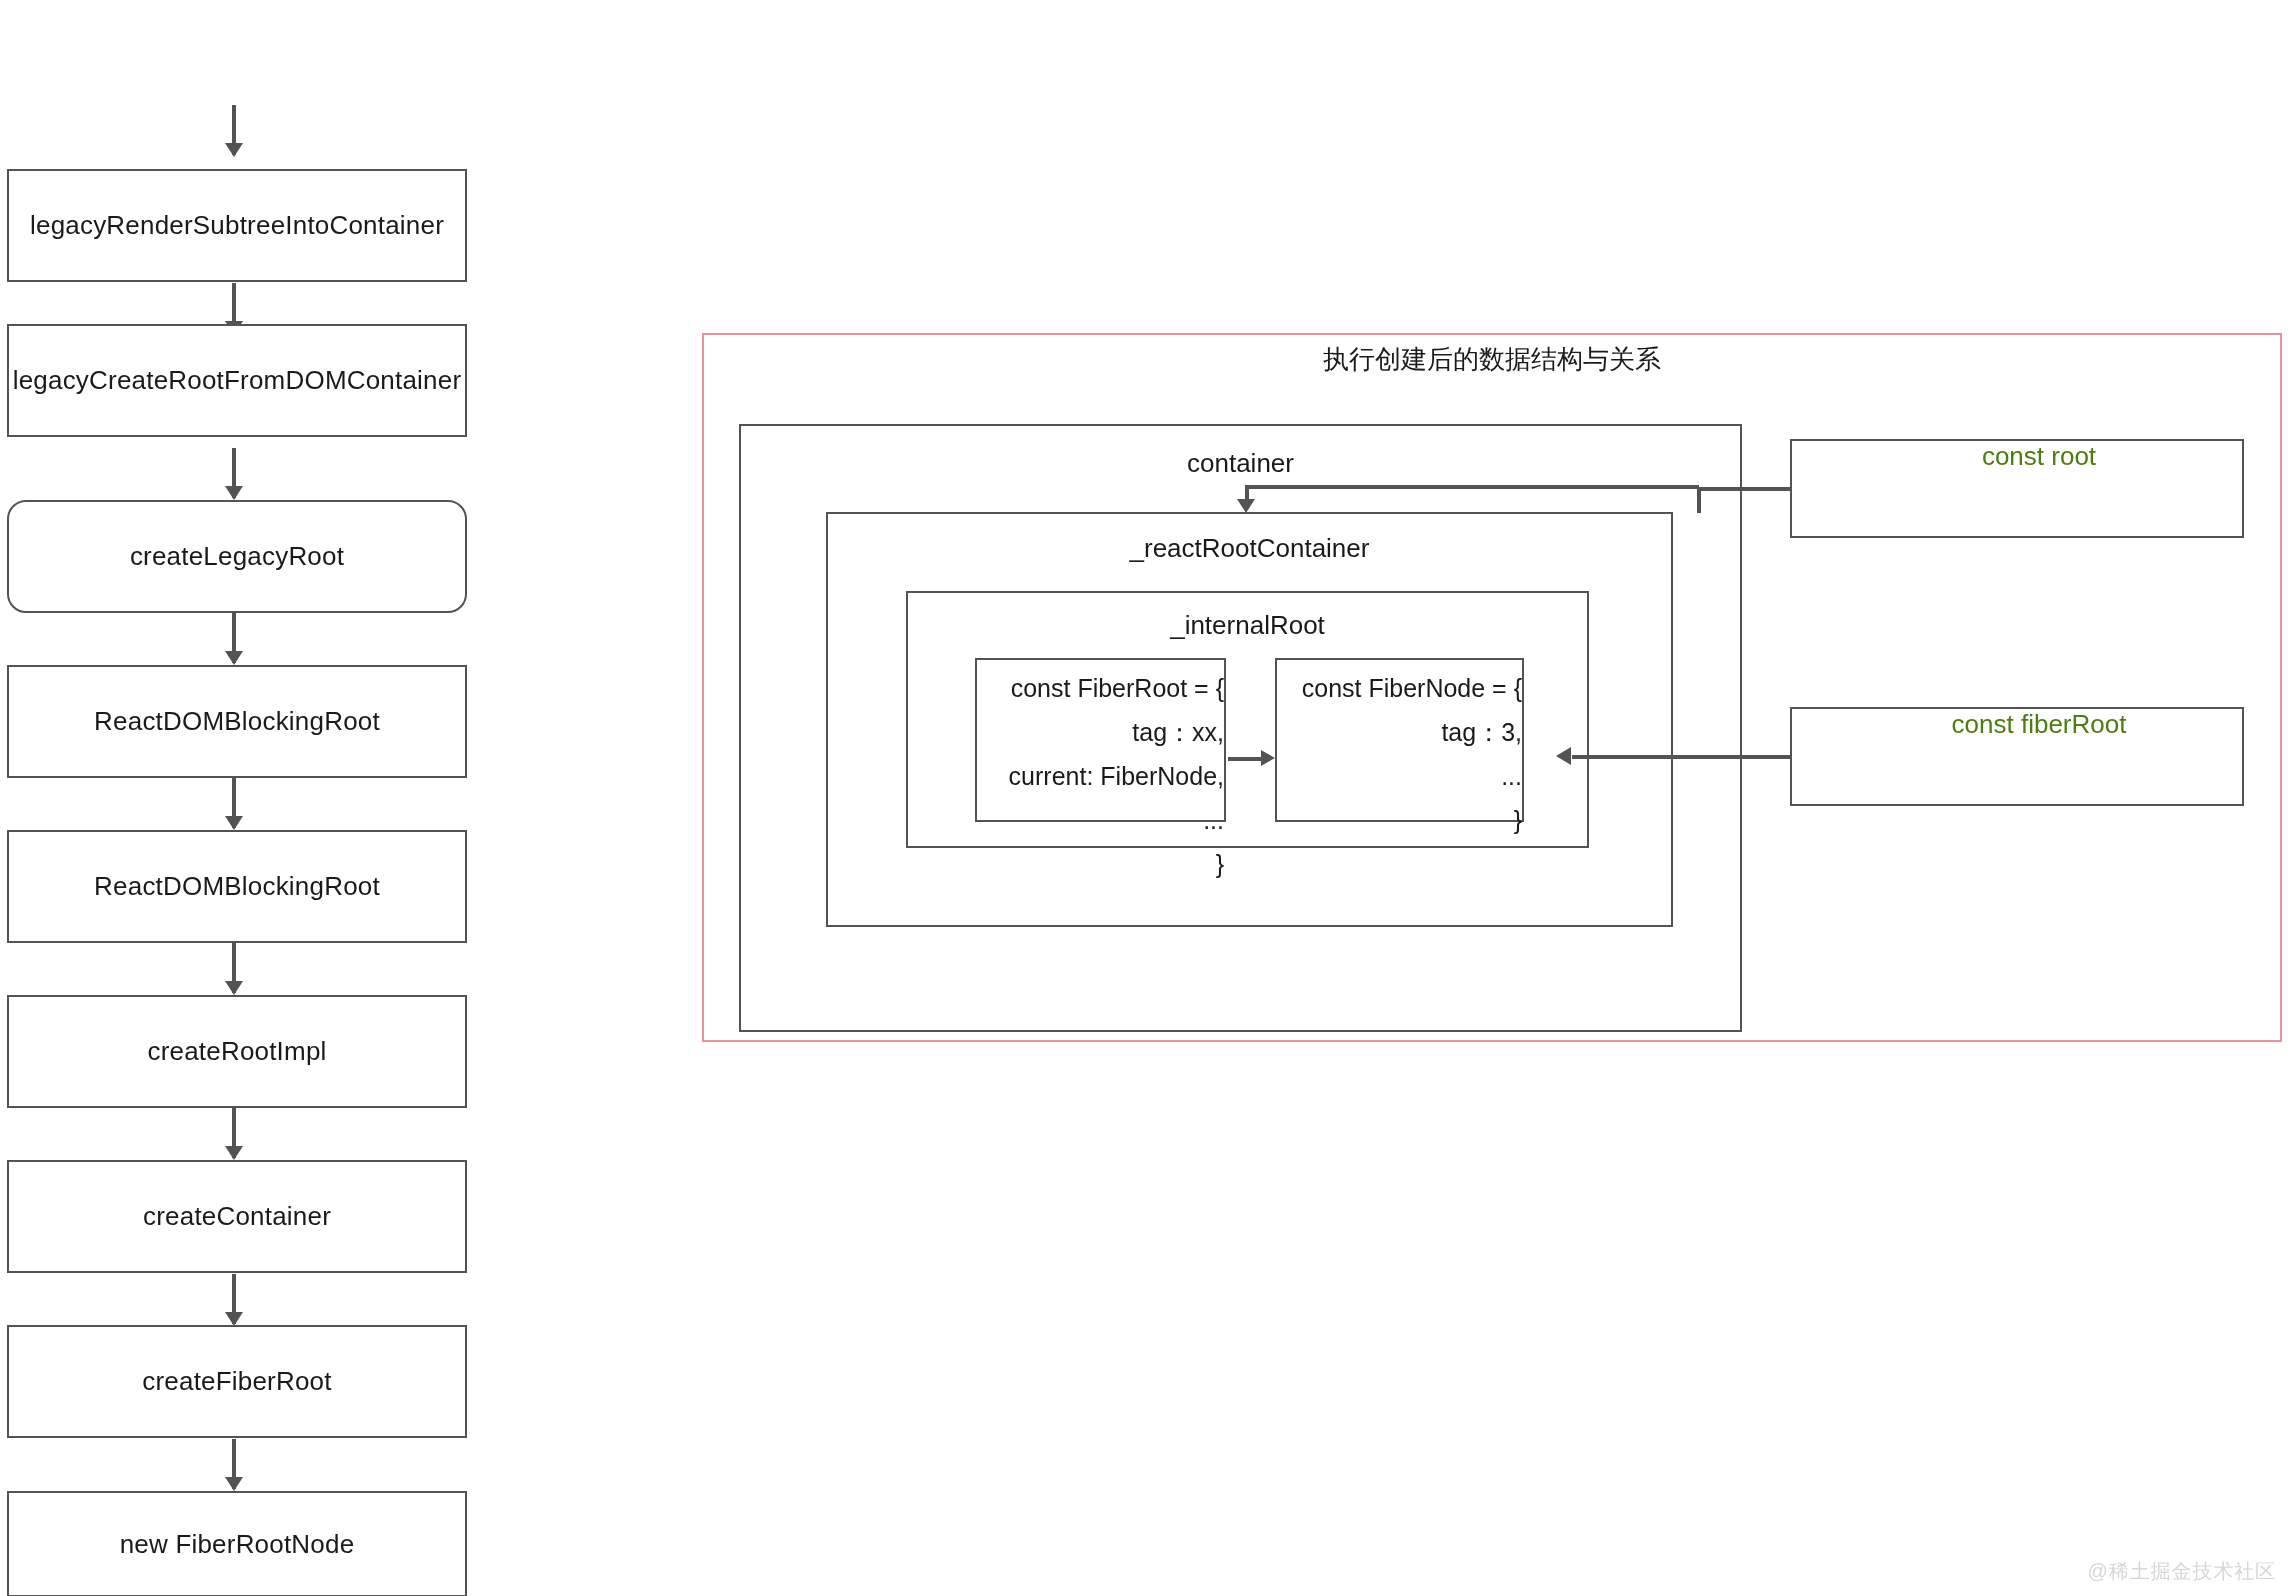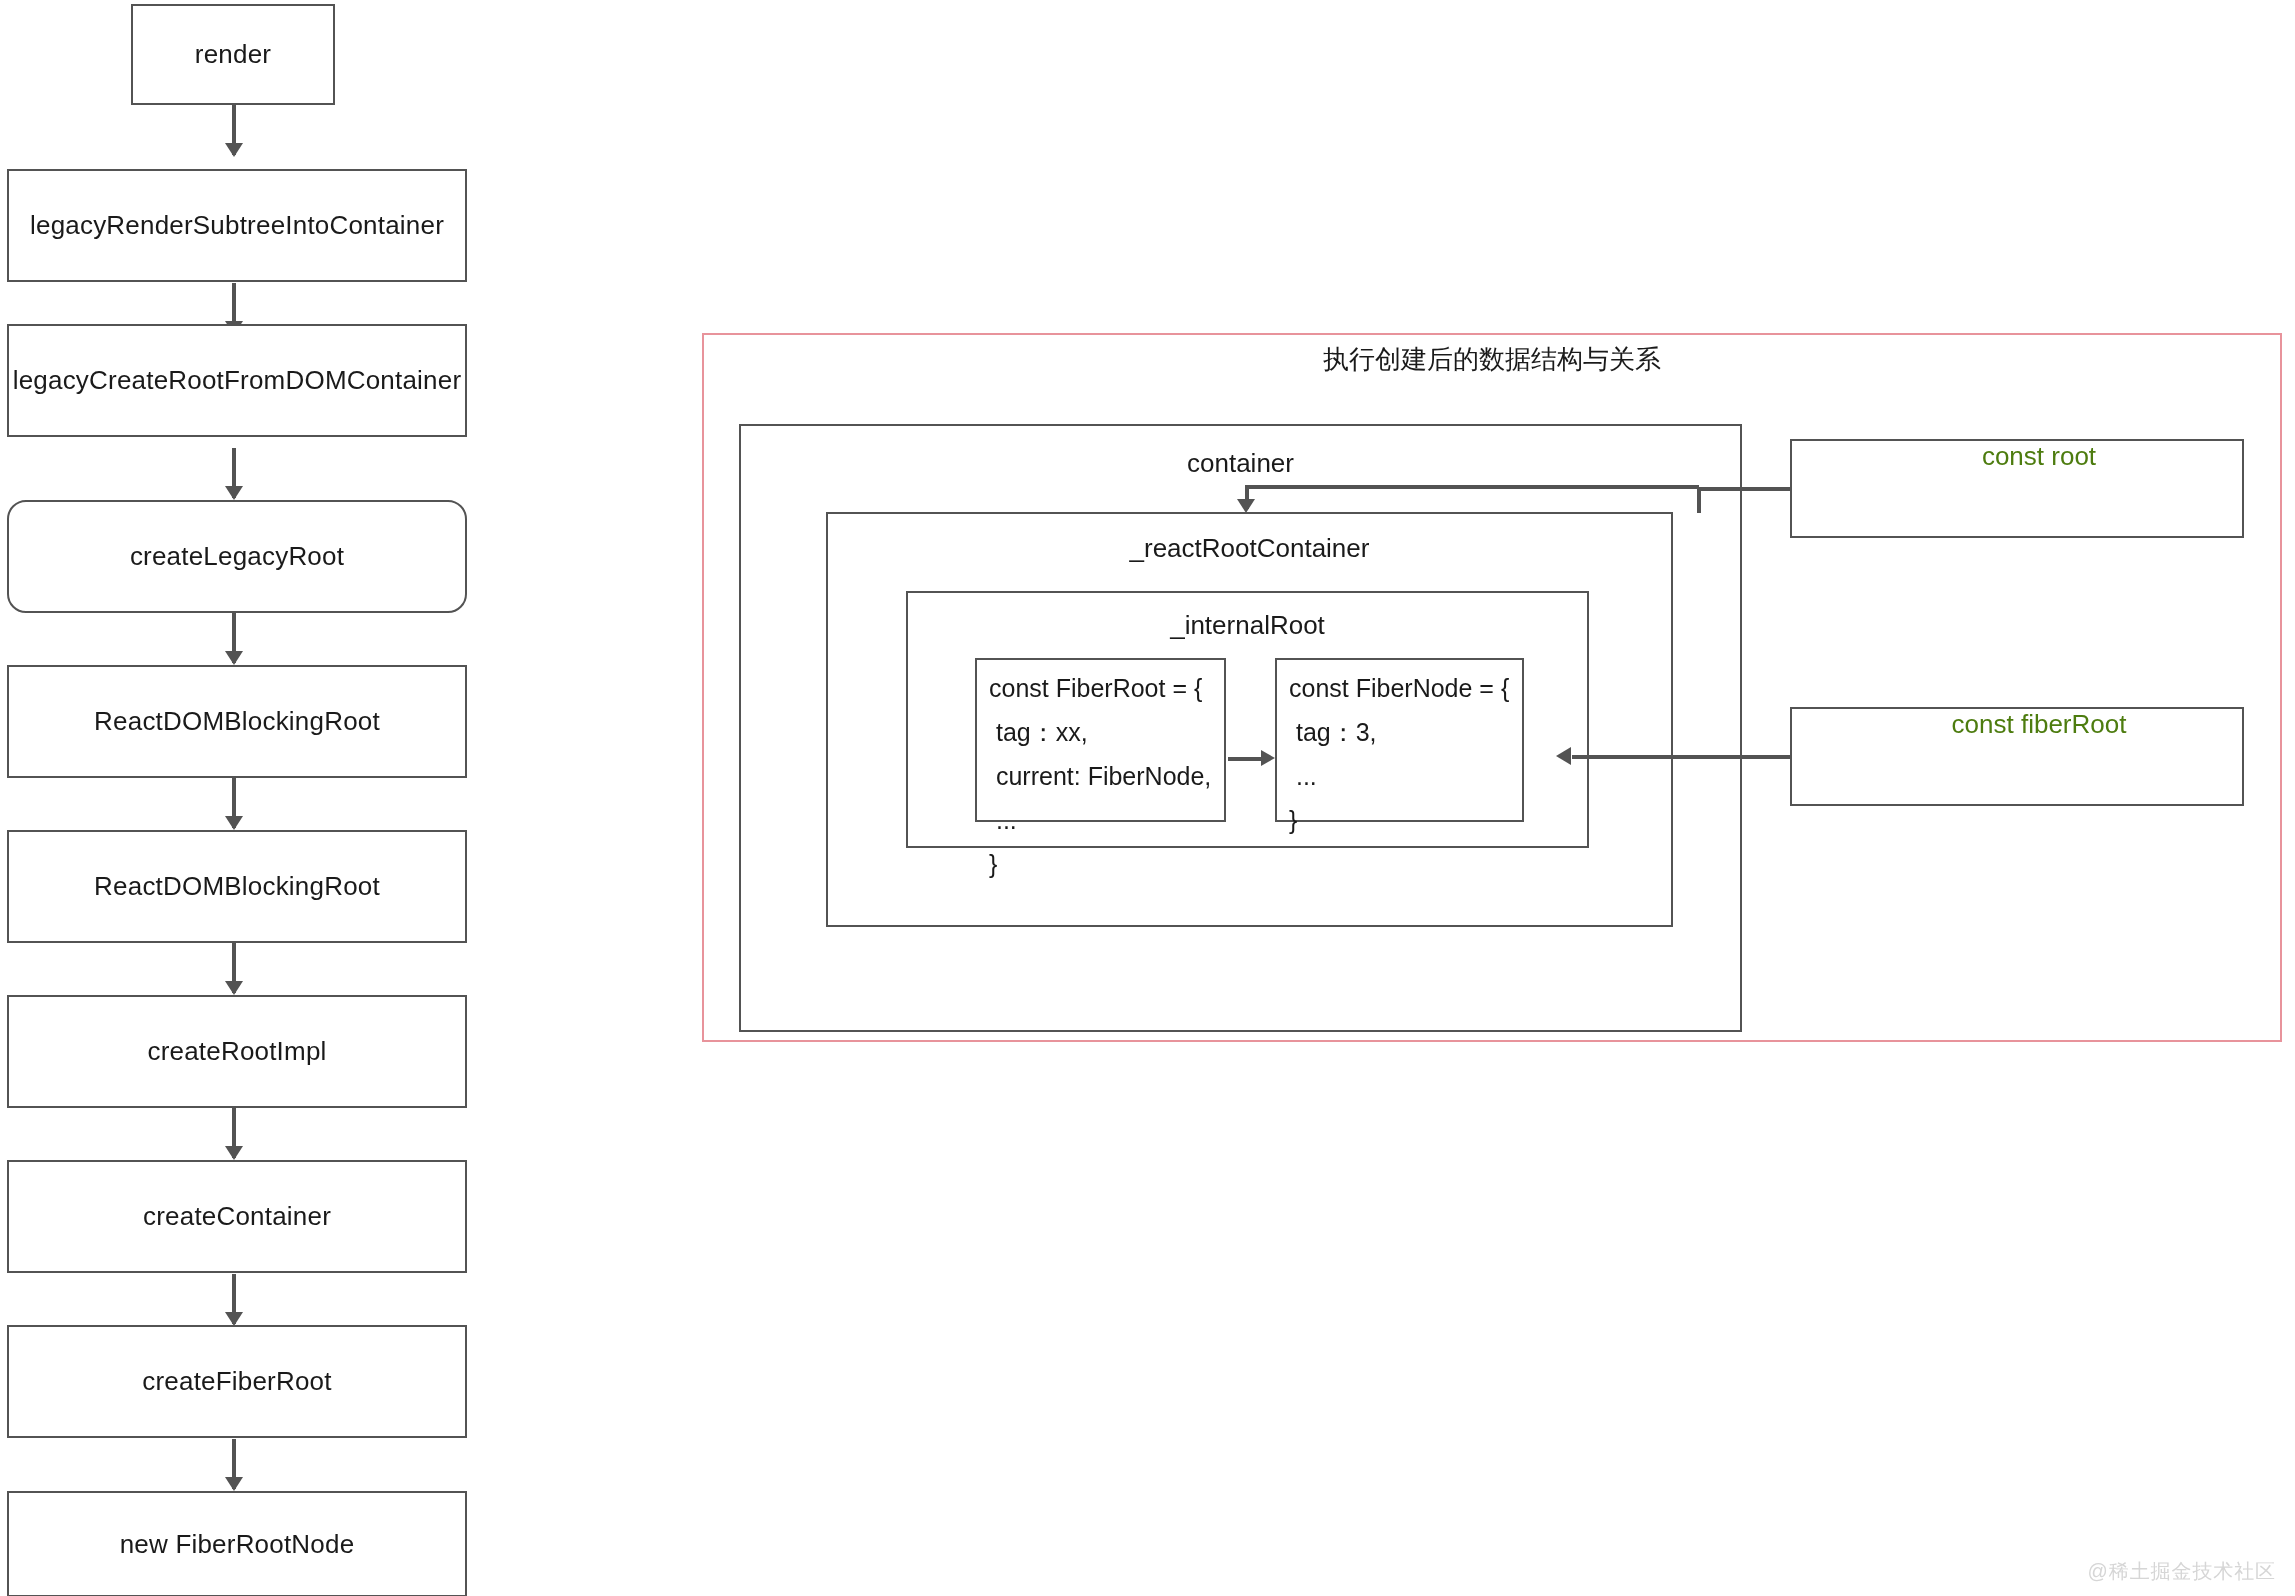--- a/index.html
+++ b/index.html
@@ -105,20 +105,21 @@
     background: #ffffff;
     padding: 15.6px 0 0 12px;
     font-size: 25px;
     color: #1a1a1a;
     line-height: 1.0;
   }
   .codebox .cline {
     display: block;
     white-space: pre;
     margin-bottom: 19px;
+    text-align: right;
   }
 
   
   .side-box {
     position: absolute;
     box-sizing: border-box;
     border: 2.6px solid #535353;
     background: #ffffff;
     display: flex;
     align-items: flex-start;
@@ -167,23 +168,20 @@
     letter-spacing: 0.9px;
     white-space: nowrap;
     text-align: right;
   }
 </style>
 </head>
 <body>
 
 <div id="stage">
 
-  <div class="node flow-render">
-    <span>render</span>
-  </div>
 
   <div class="v-arrow" style="left:232px; top:105px; height:50px;"></div>
 
   <div class="node flow-wide" style="top:169px;">
     <span>legacyRenderSubtreeIntoContainer</span>
   </div>
 
   <div class="v-arrow" style="left:232px; top:283px; height:50px;"></div>
 
   <div class="node flow-wide" style="top:324px;">

